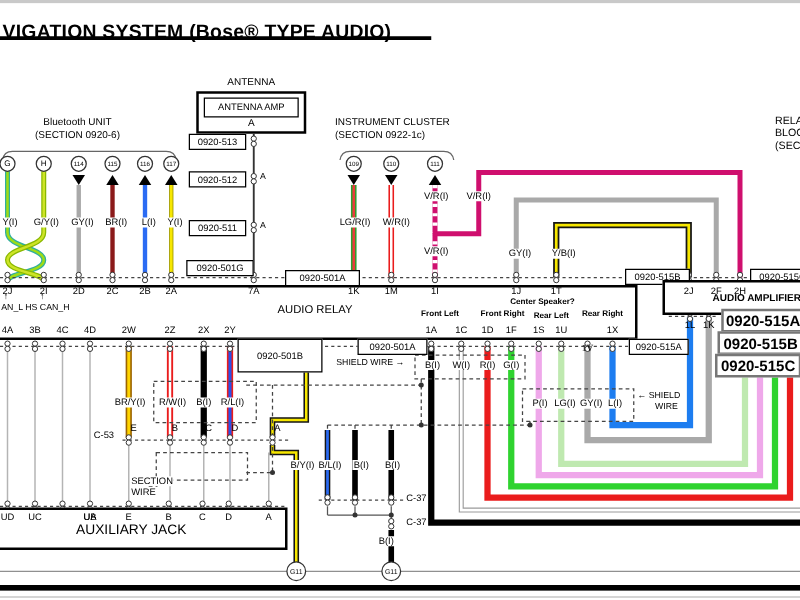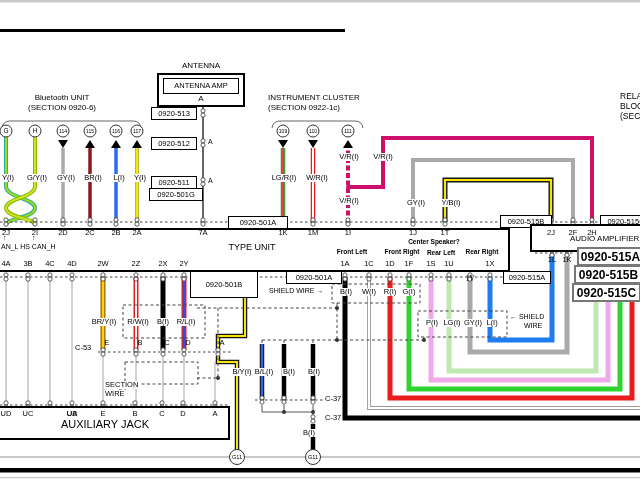--- a/index.html
+++ b/index.html
@@ -14,20 +14,21 @@
   .lbl.c{transform:translateX(-50%);}
   .lbl.bg{background:#fff;padding:0 1px;}
   .lbl.b{font-weight:bold;}
   #page-title{position:absolute;left:2px;top:7px;font-size:15.5px;font-weight:600;
               letter-spacing:.2px;z-index:5;white-space:nowrap;}
 </style>
 </head>
 <body>
 
 <div id="stage">
+  <h1 id="page-title">VIGATION SYSTEM (Bose® TYPE AUDIO)</h1>
 <svg width="640" height="480" id="wire-layer">
       <rect x="0" y="0" width="640" height="2.5" fill="#c9c9c9"></rect>
       <rect x="0" y="29" width="345" height="3" fill="#000"></rect>
       <rect x="0" y="468" width="640" height="4.5" fill="#000"></rect>
       <rect x="0" y="477" width="640" height="1.2" fill="#c8c8c8"></rect>
       <polyline points="203,107 203,222" fill="none" stroke="#333" stroke-width="1.5"></polyline>
       <path d="M6,137 V186 C6,198,35,198,35,208 C35,218,6,218,6,225" fill="none" stroke="#2fae9e" stroke-width="4"></path>
       <path d="M6,137 V186 C6,198,35,198,35,208 C35,218,6,218,6,225" fill="none" stroke="#9edc15" stroke-width="2"></path>
       <path d="M35,137 V186 C35,198,6,198,6,208 C6,218,35,218,35,225" fill="none" stroke="#8ab800" stroke-width="4"></path>
       <path d="M35,137 V186 C35,198,6,198,6,208 C6,218,35,218,35,225" fill="none" stroke="#cde426" stroke-width="2"></path>
@@ -248,21 +249,21 @@
       <circle cx="237" cy="457" r="7.5" fill="#fff" stroke="#333" stroke-width="1"></circle>
       <text x="237" y="459" text-anchor="middle" font-size="5.5" font-family="Liberation Sans, sans-serif">G11</text>
       <circle cx="313" cy="457" r="7.5" fill="#fff" stroke="#333" stroke-width="1"></circle>
       <text x="313" y="459" text-anchor="middle" font-size="5.5" font-family="Liberation Sans, sans-serif">G11</text>
     </svg>
     <div class="bx bw2" style="left: 157px; top: 73px; width: 88px; height: 34px;"></div>
     <div class="bx" style="left: 163px; top: 78px; width: 76px; height: 16px;">ANTENNA AMP</div>
     <div class="bx" style="left: 151px; top: 107px; width: 46px; height: 13px;">0920-513</div>
     <div class="bx" style="left: 151px; top: 137px; width: 46px; height: 13px;">0920-512</div>
     <div class="bx" style="left: 151px; top: 176px; width: 46px; height: 13px;">0920-511</div>
-    <div class="bx" style="left: 149px; top: 188px; width: 54px; height: 13px; text-align: center;">0920-501G</div>
+    <div class="bx" style="left: 149px; top: 208px; width: 54px; height: 13px; text-align: center;">0920-501G</div>
     <div class="bx" style="left: 228px; top: 216px; width: 60px; height: 13px;">0920-501A</div>
     <div class="bx" style="left: 500px; top: 215px; width: 52px; height: 13px;">0920-515B</div>
     <div class="bx" style="left: 600px; top: 215px; width: 52px; height: 13px;">0920-515C</div>
     <div class="bx bw2" style="left: -10px; top: 228px; width: 520px; height: 44px;"></div>
     <div class="bx bw2" style="left: 530px; top: 224px; width: 114px; height: 28px;"></div>
     <div class="bx" style="left: 190px; top: 271px; width: 68px; height: 27px;">0920-501B</div>
     <div class="bx" style="left: 286px; top: 271px; width: 56px; height: 13px;">0920-501A</div>
     <div class="bx" style="left: 503px; top: 271px; width: 48px; height: 13px;">0920-515A</div>
     <div class="bx bw2" style="left: -12px; top: 406px; width: 242px; height: 34px;"></div>
     <div class="bx stack" style="left: 577px; top: 247px; width: 67px; height: 19px;">0920-515A</div>
@@ -293,22 +294,22 @@
     <div class="lbl c bg" style="left: 416px; top: 199px;">GY(I)</div>
     <div class="lbl c bg" style="left: 451px; top: 199px;">Y/B(I)</div>
     <div class="lbl" style="left: 1px; top: 243px; font-size: 7px;">AN_L HS CAN_H</div>
     <div class="lbl" style="left: 3px; top: 234px; font-size: 7px;">↑</div>
     <div class="lbl" style="left: 32px; top: 234px; font-size: 7px;">↑</div>
     <div class="lbl c b" style="left: 434px; top: 239px; font-size: 6.5px;">Center Speaker?</div>
     <div class="lbl c b" style="left: 352px; top: 249px; font-size: 6.5px;">Front Left</div>
     <div class="lbl c b" style="left: 402px; top: 249px; font-size: 6.5px;">Front Right</div>
     <div class="lbl c b" style="left: 441px; top: 250px; font-size: 6.5px;">Rear Left</div>
     <div class="lbl c b" style="left: 482px; top: 249px; font-size: 6.5px;">Rear Right</div>
-    <div class="lbl c" style="left: 252px; top: 243px; font-size: 9px;">TYPE UNIT</div>
-    <div class="lbl" style="left: 570px; top: 235px; font-size: 8px;">AUDIO AMPLIFIER</div>
+    <div class="lbl c" style="left: 252px; top: 243px; font-size: 9px;">AUDIO RELAY</div>
+    <div class="lbl" style="left: 570px; top: 235px; font-size: 8px; font-weight: bold;">AUDIO AMPLIFIER</div>
     <div class="lbl c bg" style="left: 104px; top: 318px;">BR/Y(I)</div>
     <div class="lbl c bg" style="left: 138px; top: 318px;">R/W(I)</div>
     <div class="lbl c bg" style="left: 163px; top: 318px;">B(I)</div>
     <div class="lbl c bg" style="left: 186px; top: 318px;">R/L(I)</div>
     <div class="lbl bg" style="left: 268px; top: 287px; font-size: 7px;">SHIELD WIRE →</div>
     <div class="lbl c bg" style="left: 346px; top: 288px;">B(I)</div>
     <div class="lbl c bg" style="left: 369px; top: 288px;">W(I)</div>
     <div class="lbl c bg" style="left: 390px; top: 288px;">R(I)</div>
     <div class="lbl c bg" style="left: 409px; top: 288px;">G(I)</div>
     <div class="lbl c bg" style="left: 432px; top: 319px;">P(I)</div>

